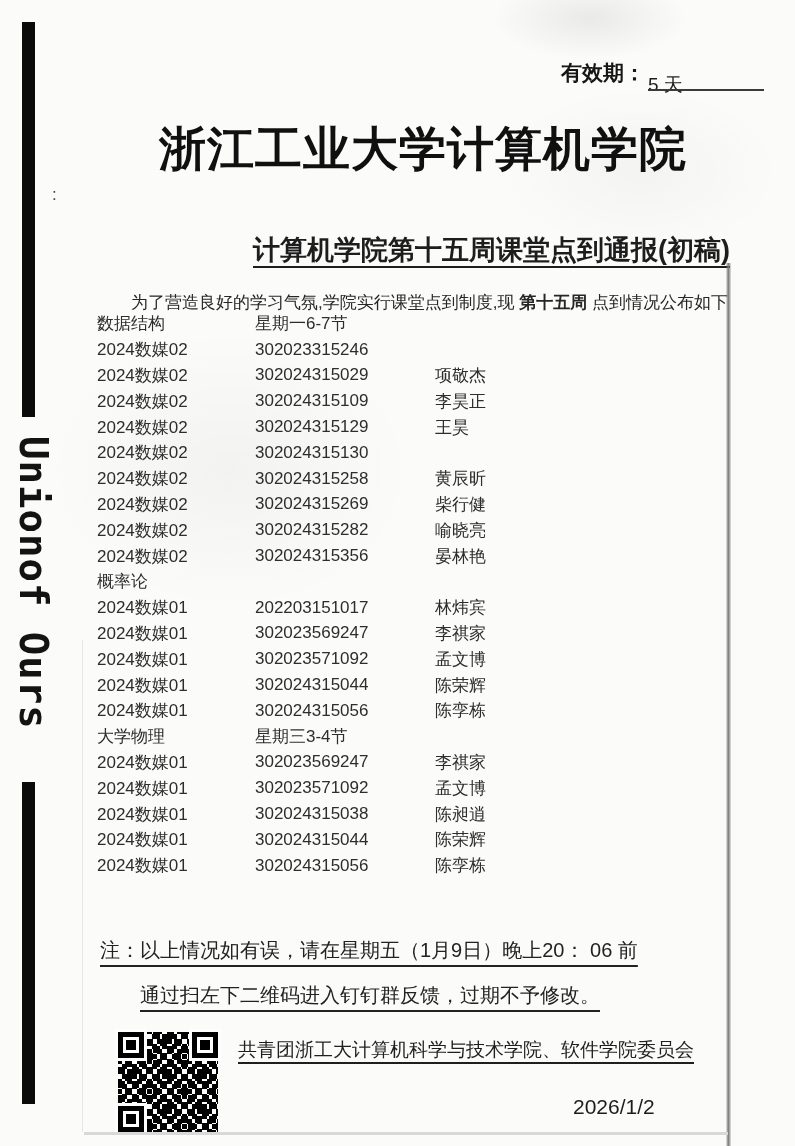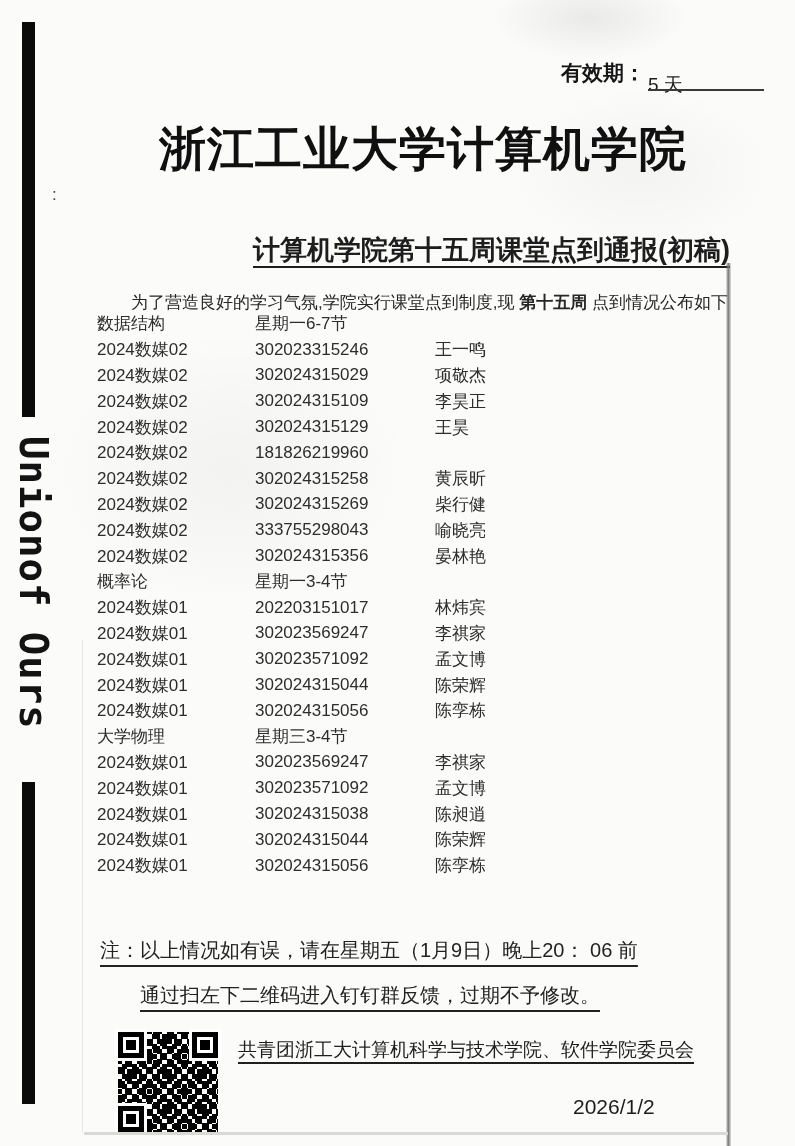--- a/index.html
+++ b/index.html
@@ -113,64 +113,62 @@
 
 <div class="abs table">
     <div class="trow">
       <span class="c1">数据结构</span>
       <span class="c2">星期一6-7节</span>
       <span class="c3"></span>
     </div>
     <div class="trow">
       <span class="c1">2024数媒02</span>
       <span class="c2">302023315246</span>
-      <span class="c3">王一鸣</span>
     </div>
     <div class="trow">
       <span class="c1">2024数媒02</span>
       <span class="c2">302024315029</span>
       <span class="c3">项敬杰</span>
     </div>
     <div class="trow">
       <span class="c1">2024数媒02</span>
       <span class="c2">302024315109</span>
       <span class="c3">李昊正</span>
     </div>
     <div class="trow">
       <span class="c1">2024数媒02</span>
       <span class="c2">302024315129</span>
       <span class="c3">王昊</span>
     </div>
     <div class="trow">
       <span class="c1">2024数媒02</span>
-      <span class="c2">181826219960</span>
+      <span class="c2">302024315130</span>
     </div>
     <div class="trow">
       <span class="c1">2024数媒02</span>
       <span class="c2">302024315258</span>
       <span class="c3">黄辰昕</span>
     </div>
     <div class="trow">
       <span class="c1">2024数媒02</span>
       <span class="c2">302024315269</span>
       <span class="c3">柴行健</span>
     </div>
     <div class="trow">
       <span class="c1">2024数媒02</span>
-      <span class="c2">333755298043</span>
+      <span class="c2">302024315282</span>
       <span class="c3">喻晓亮</span>
     </div>
     <div class="trow">
       <span class="c1">2024数媒02</span>
       <span class="c2">302024315356</span>
       <span class="c3">晏林艳</span>
     </div>
     <div class="trow">
       <span class="c1">概率论</span>
-      <span class="c2">星期一3-4节</span>
       <span class="c3"></span>
     </div>
     <div class="trow">
       <span class="c1">2024数媒01</span>
       <span class="c2">202203151017</span>
       <span class="c3">林炜宾</span>
     </div>
     <div class="trow">
       <span class="c1">2024数媒01</span>
       <span class="c2">302023569247</span>

